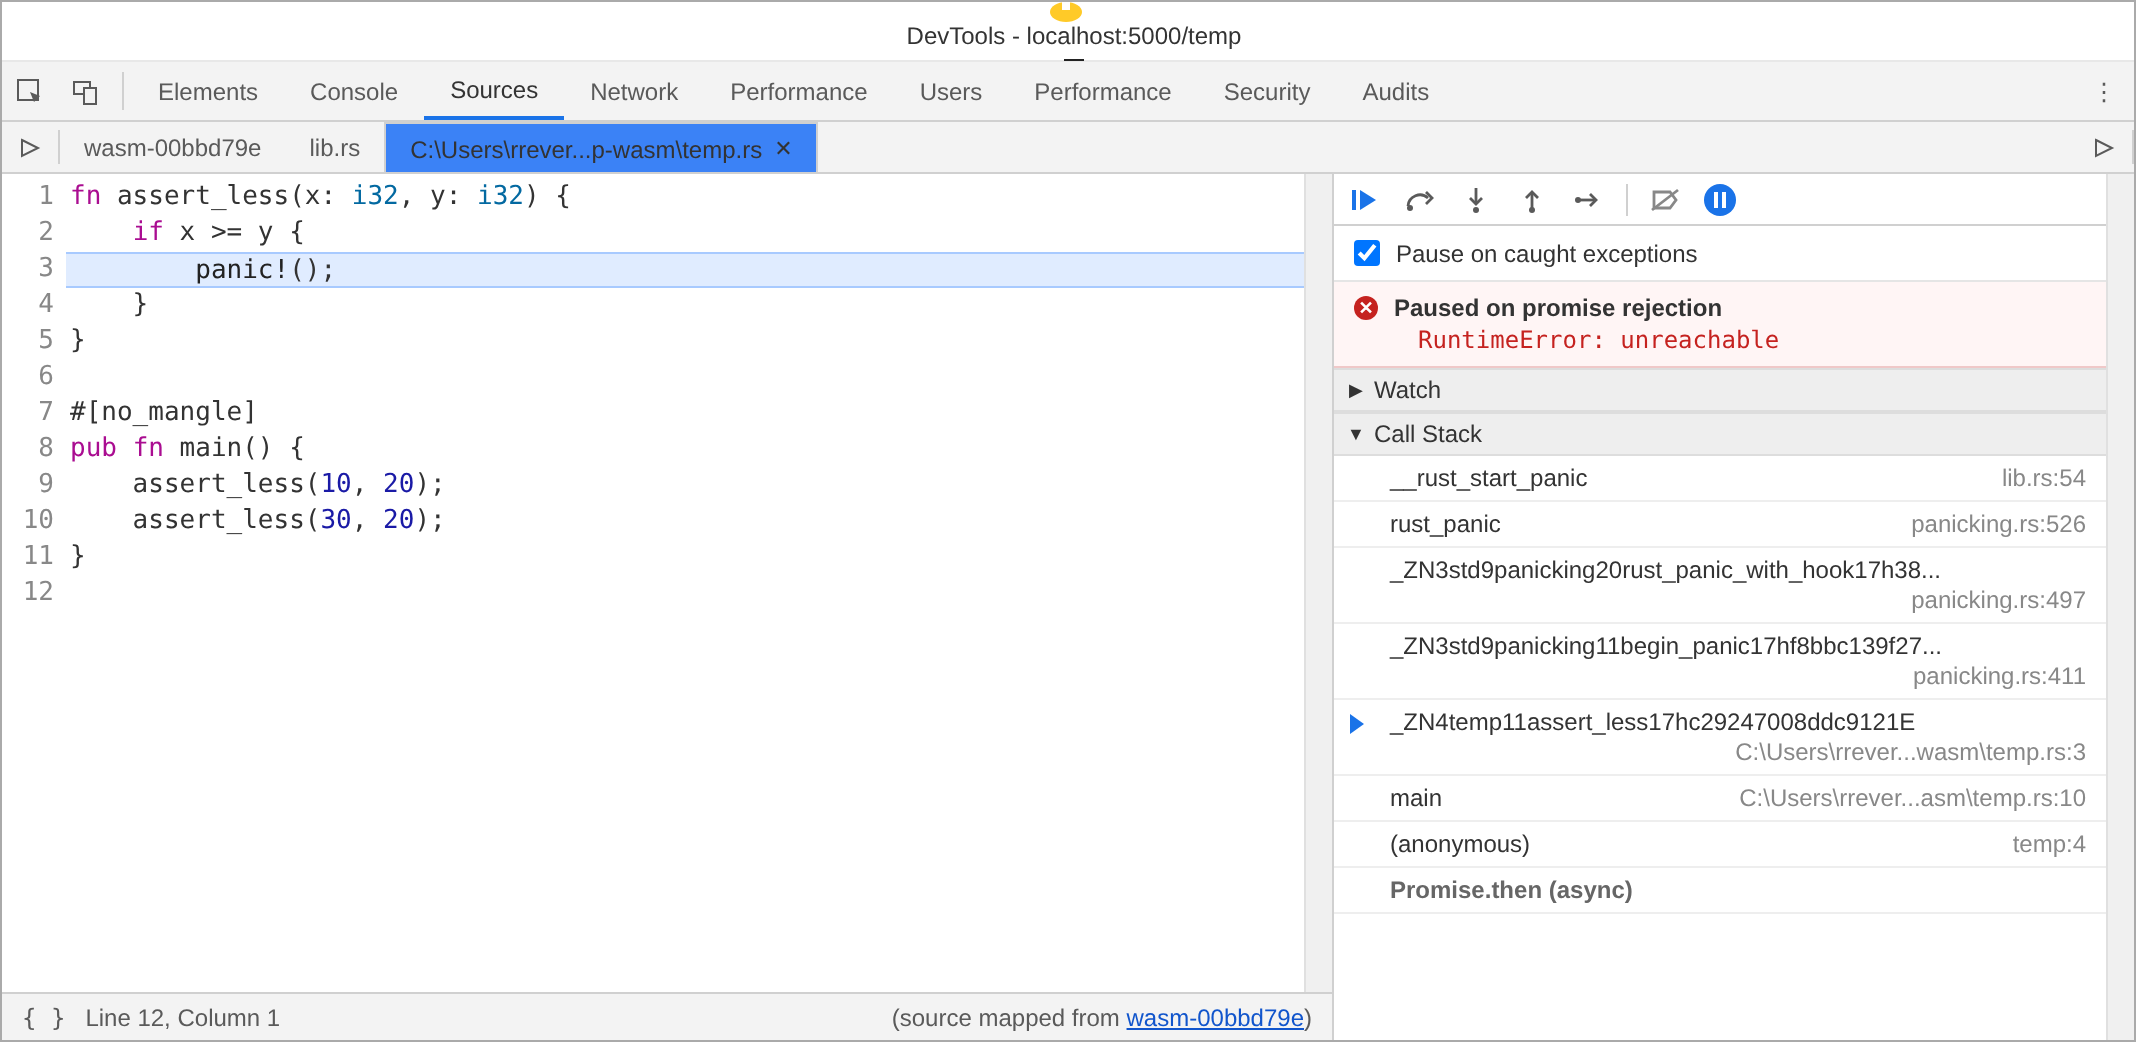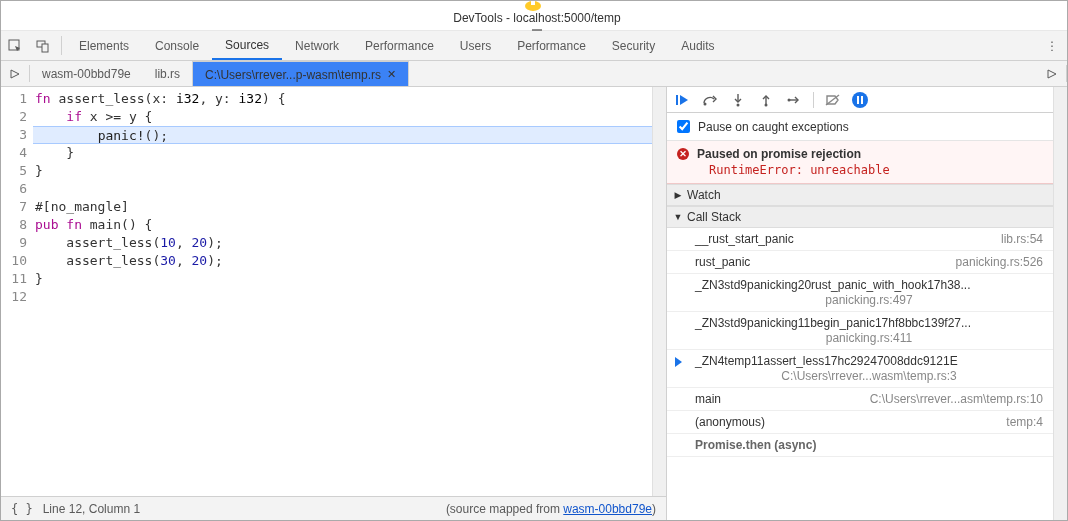--- a/index.html
+++ b/index.html
@@ -115,21 +115,21 @@
   flex:1;
   padding-top:3px;
   white-space:pre;
   position:relative;
 }
 .code .line { height:18px; line-height:18px; padding-left:2px;}
 .code .line.highlight { background: rgba(0, 100, 255, 0.12); border-top:1px solid rgba(0,100,255,0.25);border-bottom:1px solid rgba(0,100,255,0.25);}
 .kw { color:#aa0d91; }
 .mac { color:#222; }
 .num { color:#1a1aa6; }
-.ty { color:#000000; }
+.ty { color:#0369a1; }
 .editor-scroll-stub{width:14px;background:#f0f0f0;border-left:1px solid #e0e0e0;position:relative;}
 .statusbar {
   height:24px;
   background:#f3f3f3;
   border-top:1px solid #d0d0d0;
   display:flex;
   align-items:center;
   padding:0 10px;
   color:#5a5a5a;
 }
@@ -160,21 +160,21 @@
 .pause-row input{margin-right:8px;}
 .pause-banner{background:#fff5f5;border-bottom:1px solid #f0c8c8;padding:6px 10px;}
 .pause-banner .pb-head{color:#333;font-weight:bold;display:flex;align-items:center;}
 .pause-banner .pb-head .red-icon{width:12px;height:12px;border-radius:50%;background:#c5221f;margin-right:8px;position:relative;display:flex;align-items:center;justify-content:center;color:#fff;font-size:9px;font-weight:bold;}
 .pause-banner .pb-msg{color:#c5221f;font-family:Consolas,monospace;margin-left:32px;margin-top:2px;}
 .section-hdr{height:22px;background:#eee;border-top:1px solid #ddd;border-bottom:1px solid #ddd;display:flex;align-items:center;padding:0 6px;color:#333;}
 .section-hdr .tri{margin-right:4px;font-size:9px;width:10px;display:inline-block;text-align:center;}
 .frames{flex:1;overflow:auto;}
 .frame{padding:4px 10px 4px 28px;border-bottom:1px solid #eee;font-size:12px;color:#333;position:relative;}
 .frame .f-loc{color:#888;float:right;}
-.frame.sub .f-loc{display:block;float:none;text-align:center;margin-top:1px;}
+.frame.sub .f-loc{display:block;float:none;text-align:right;margin-top:1px;}
 .frame.current::before{content:"";position:absolute;left:8px;top:7px;width:0;height:0;border-top:5px solid transparent;border-bottom:5px solid transparent;border-left:7px solid #1a73e8;}
 .frame.async{font-weight:bold;color:#666;}
 .rpanel-scroll{width:14px;background:#f0f0f0;border-left:1px solid #e0e0e0;}
 .rp-wrap{display:flex;flex:1;overflow:hidden;}
 .rp-content{flex:1;display:flex;flex-direction:column;overflow:hidden;}
 svg{display:block;}
 </style>
 </head>
 <body>
 

